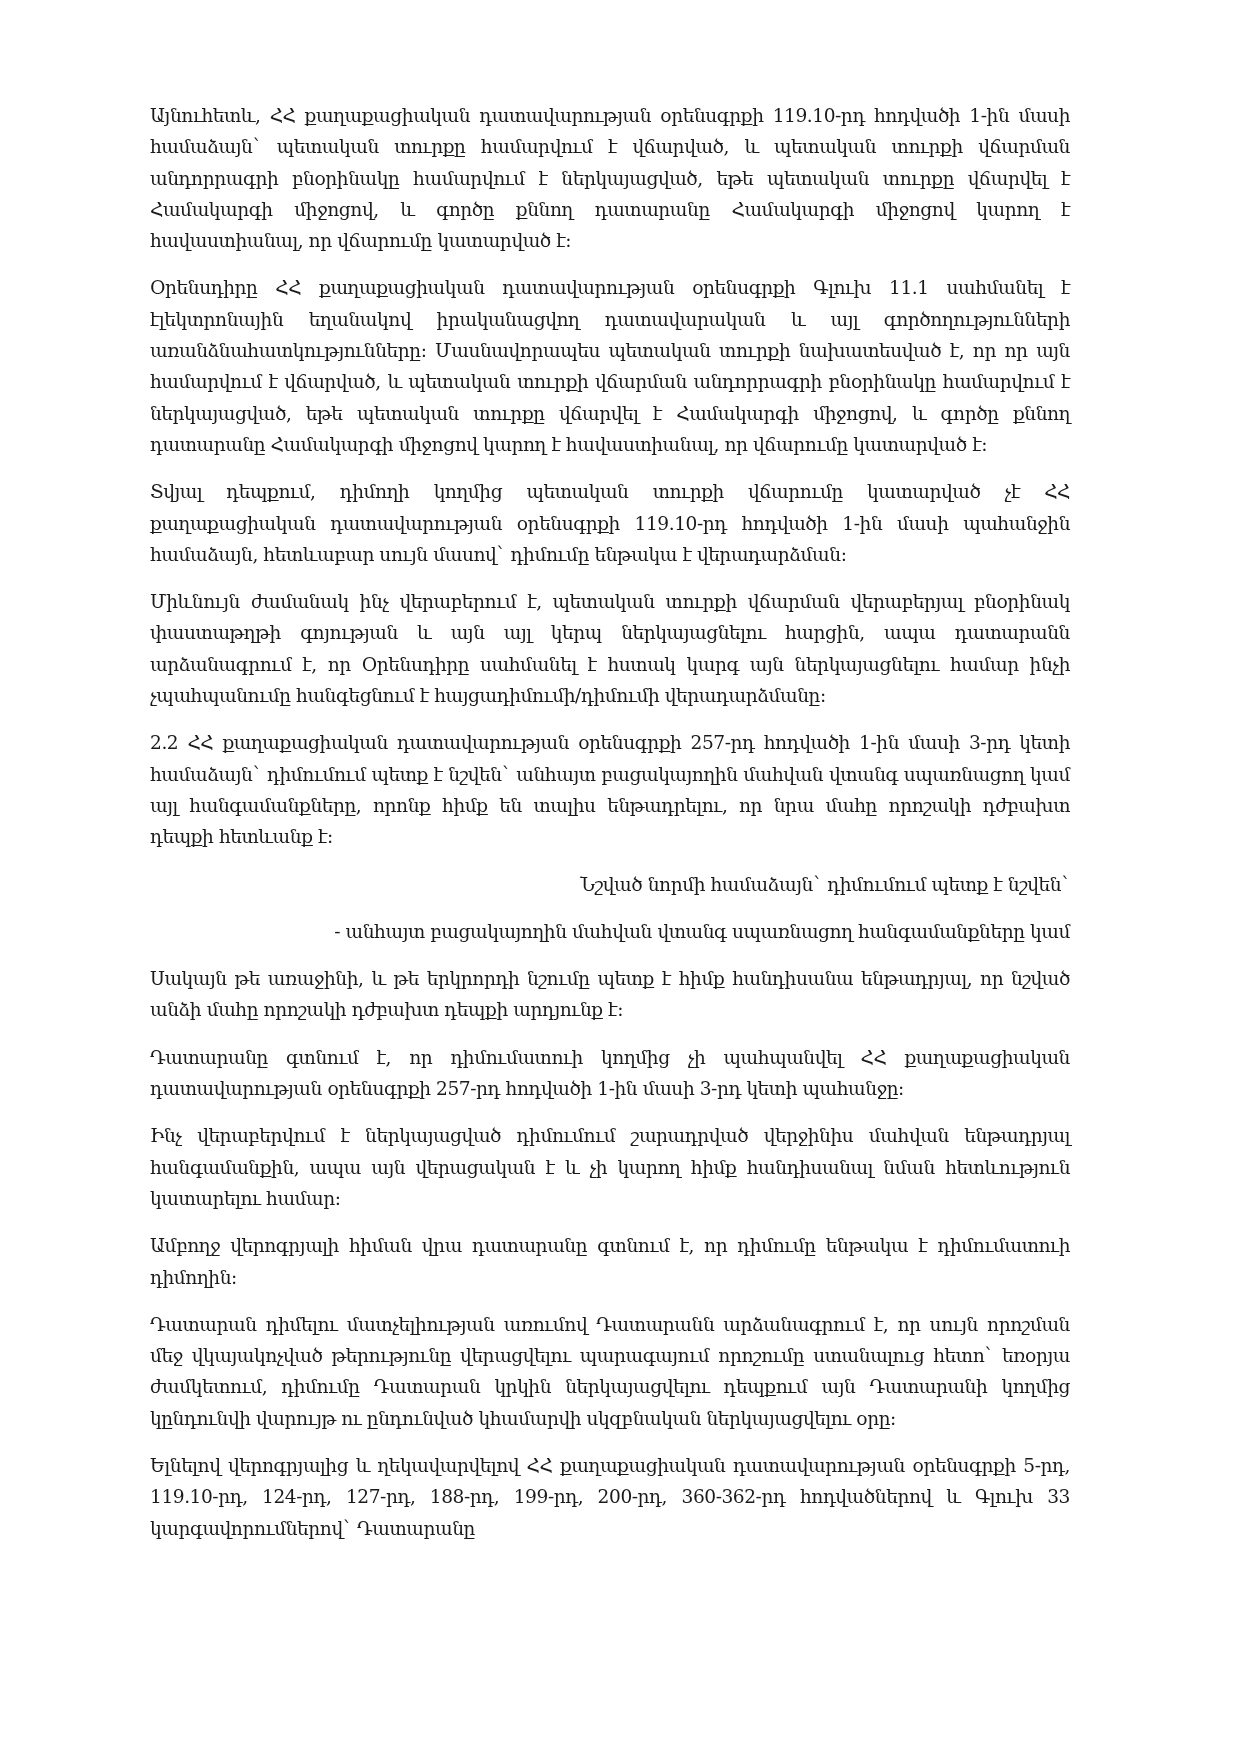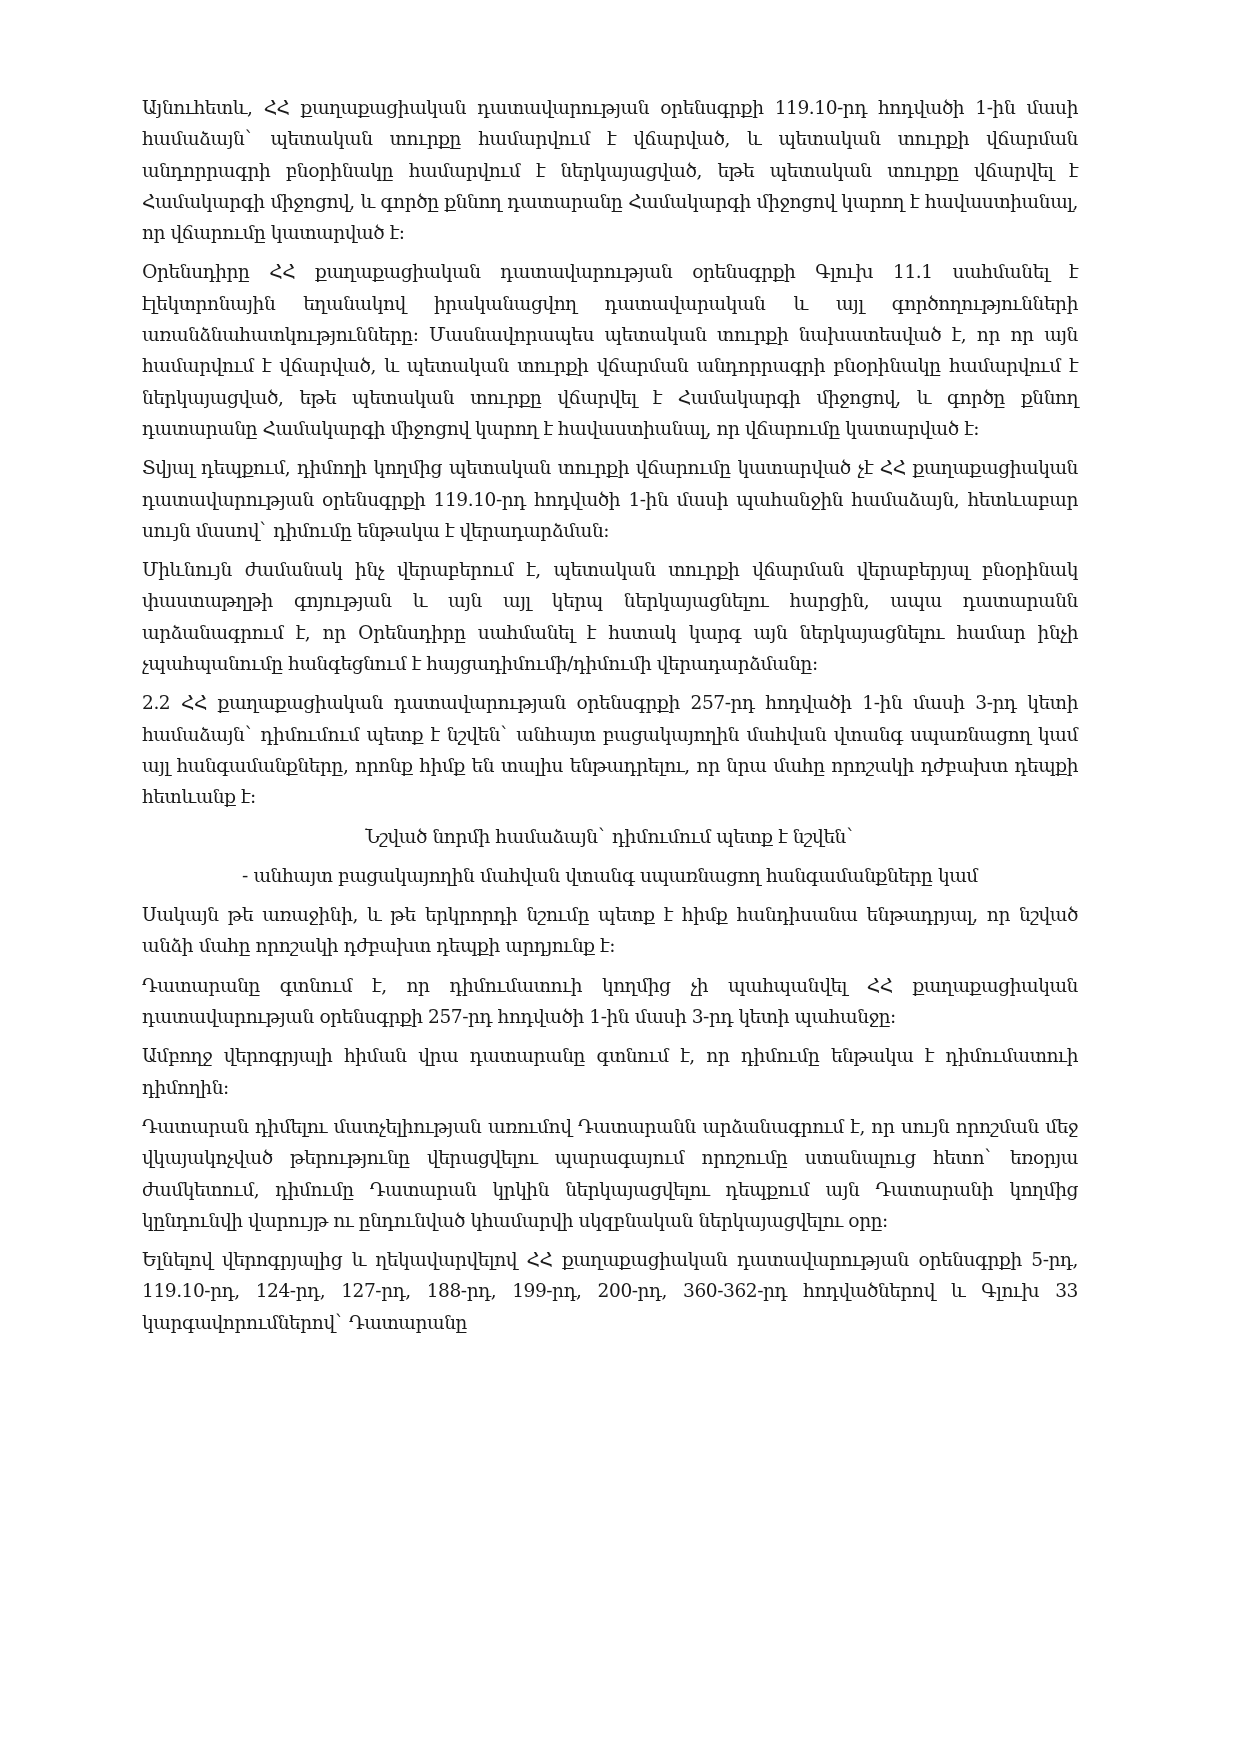--- a/index.html
+++ b/index.html
@@ -20,36 +20,37 @@
     width: 952px;
     font-family: "DejaVu Serif", serif;
     font-size: 18.6px;
     line-height: 31.3px;
     color: #1a1a1a;
     text-align: justify;
     letter-spacing: -0.45px;
     word-spacing: 0px;
   }
   .para {
-    margin: 8px;
+    margin: 16px;
     padding: 0;
   }
   .para.left {
-    text-align: center;
+    text-align: right;
   }
 </style>
 </head>
 <body>
 
 <div class="page">
   <p class="para">Այնուհետև, ՀՀ քաղաքացիական դատավարության օրենսգրքի 119.10-րդ հոդվածի   1-ին մասի համաձայն`  պետական տուրքը համարվում է վճարված, և պետական տուրքի վճարման անդորրագրի բնօրինակը համարվում է ներկայացված, եթե պետական տուրքը վճարվել է Համակարգի միջոցով, և գործը քննող դատարանը Համակարգի միջոցով կարող է հավաստիանալ, որ վճարումը կատարված է:</p>
   <p class="para">Օրենսդիրը ՀՀ քաղաքացիական դատավարության օրենսգրքի Գլուխ 11.1 սահմանել է էլեկտրոնային եղանակով իրականացվող դատավարական և այլ գործողությունների առանձնահատկությունները: Մասնավորապես պետական տուրքի նախատեսված է, որ  որ այն համարվում է վճարված, և պետական տուրքի վճարման անդորրագրի բնօրինակը համարվում է ներկայացված, եթե պետական տուրքը վճարվել է Համակարգի միջոցով, և գործը քննող դատարանը Համակարգի միջոցով կարող է հավաստիանալ, որ վճարումը կատարված է:</p>
   <p class="para">Տվյալ դեպքում, դիմողի կողմից պետական տուրքի վճարումը կատարված չէ ՀՀ քաղաքացիական դատավարության օրենսգրքի 119.10-րդ հոդվածի 1-ին մասի պահանջին համաձայն, հետևաբար սույն մասով` դիմումը ենթակա է վերադարձման:</p>
   <p class="para">Միևնույն ժամանակ ինչ վերաբերում է, պետական տուրքի վճարման վերաբերյալ բնօրինակ փաստաթղթի գոյության և այն այլ կերպ ներկայացնելու հարցին, ապա դատարանն արձանագրում է, որ Օրենսդիրը սահմանել է հստակ կարգ այն ներկայացնելու համար ինչի չպահպանումը հանգեցնում է հայցադիմումի/դիմումի վերադարձմանը:</p>
   <p class="para">2.2 ՀՀ քաղաքացիական դատավարության օրենսգրքի 257-րդ հոդվածի 1-ին մասի 3-րդ կետի համաձայն` դիմումում պետք է նշվեն` անհայտ բացակայողին մահվան վտանգ սպառնացող կամ այլ հանգամանքները, որոնք հիմք են տալիս ենթադրելու, որ նրա մահը որոշակի դժբախտ դեպքի հետևանք է:</p>
   <p class="para left">Նշված նորմի համաձայն` դիմումում պետք է նշվեն`</p>
   <p class="para left">- անհայտ բացակայողին մահվան վտանգ սպառնացող հանգամանքները կամ</p>
   <p class="para">Սակայն թե առաջինի, և թե երկրորդի նշումը պետք է հիմք հանդիսանա ենթադրյալ, որ նշված անձի մահը որոշակի դժբախտ դեպքի արդյունք է:</p>
   <p class="para">Դատարանը գտնում է, որ դիմումատուի կողմից չի պահպանվել ՀՀ քաղաքացիական դատավարության օրենսգրքի 257-րդ հոդվածի 1-ին մասի 3-րդ կետի պահանջը:</p>
+  <p class="para">Ինչ վերաբերվում է ներկայացված դիմումում շարադրված վերջինիս մահվան ենթադրյալ հանգամանքին, ապա այն վերացական է և չի կարող հիմք հանդիսանալ նման հետևություն կատարելու համար:</p>
   <p class="para">Ամբողջ վերոգրյալի հիման վրա դատարանը գտնում է, որ դիմումը ենթակա է դիմումատուի դիմողին:</p>
   <p class="para">Դատարան դիմելու մատչելիության առումով Դատարանն արձանագրում է, որ սույն որոշման մեջ վկայակոչված թերությունը վերացվելու պարագայում որոշումը ստանալուց հետո` եռօրյա ժամկետում, դիմումը Դատարան կրկին ներկայացվելու դեպքում այն Դատարանի կողմից կընդունվի վարույթ ու ընդունված կհամարվի սկզբնական ներկայացվելու օրը:</p>
   <p class="para">Ելնելով վերոգրյալից և ղեկավարվելով ՀՀ քաղաքացիական դատավարության օրենսգրքի 5-րդ, 119.10-րդ, 124-րդ, 127-րդ, 188-րդ, 199-րդ, 200-րդ, 360-362-րդ հոդվածներով և Գլուխ  33 կարգավորումներով` Դատարանը</p>
 </div>
 
 </body></html>

